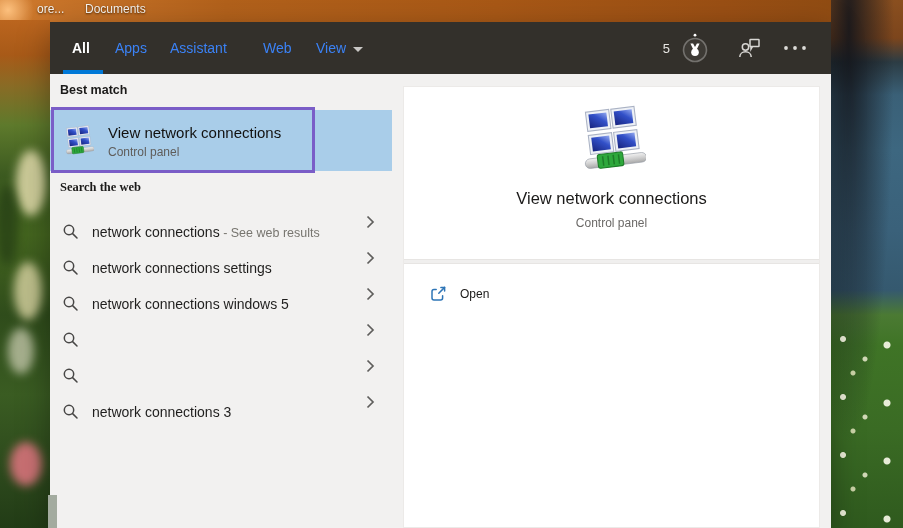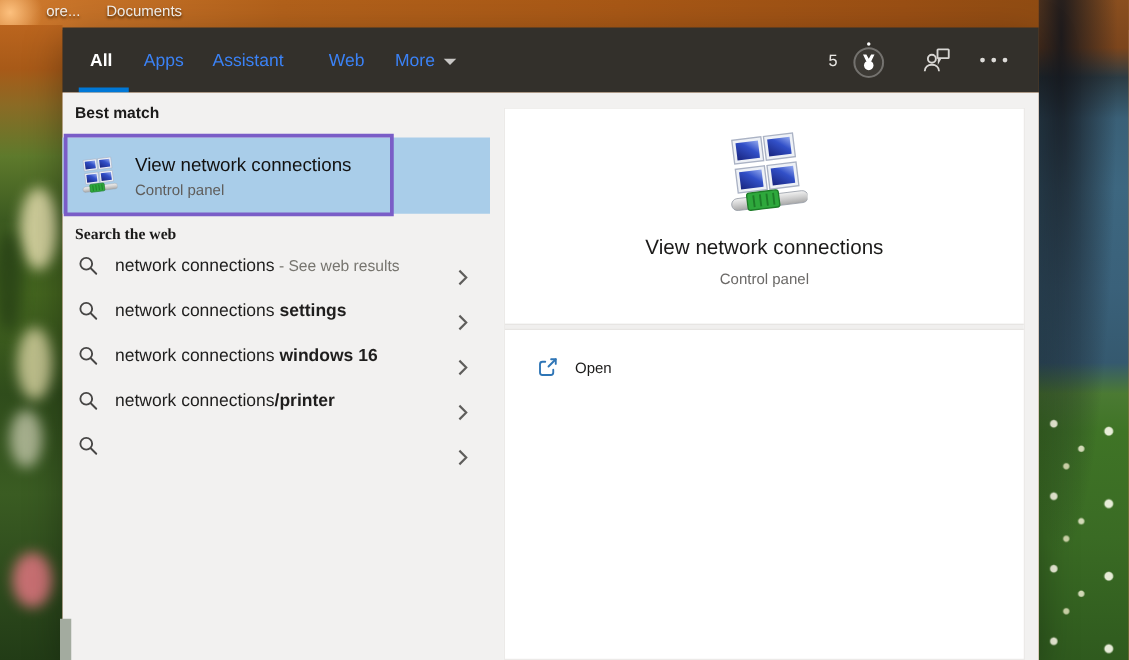--- a/index.html
+++ b/index.html
@@ -57,24 +57,24 @@
 
   .bm-row { position:absolute; left:0; top:36px; width:342px; height:61px; background:#a9cde9;
     display:flex; align-items:center; padding-left:13px; }
   .bm-border { position:absolute; left:1px; top:33px; width:264px; height:66px;
     border:3px solid #7a5dc7; z-index:3; pointer-events:none; }
   .bm-icon { width:31px; height:31px; margin-right:14px; flex:0 0 auto; }
   .bm-text .title { font-size:15px; color:#121110; line-height:19px; }
   .bm-text .subtitle { font-size:12px; color:#5f5d5b; margin-top:3px; }
 
   .web-list { position:absolute; left:0; top:130px; width:342px; }
-  .web-row { position:relative; width:342px; height:36px; display:flex; align-items:flex-start; padding-left:12px; }
+  .web-row { position:relative; width:342px; height:36px; display:flex; align-items:flex-end; padding-left:12px; }
   .web-row .mag { width:17px; height:17px; margin-right:13px; flex:0 0 auto; }
   .web-row .txt { font-size:14px; color:#1f1e1d; white-space:pre; }
-  .web-row .txt b { font-weight:700; }
+  .web-row .txt b { font-weight:400; }
   .web-row .ann { font-size:12.5px; color:#77756f; }
   .web-row .ann:not(:empty)::before { content:" "; }
   .chev { position:absolute; right:17px; top:11px; width:9px; height:14px; }
 
   
   .card { position:absolute; left:353px; top:12px; width:417px; height:442px; background:#ffffff;
     border:1px solid #eceae8; }
   .card-icon { position:absolute; left:50%; top:18px; transform:translateX(-50%); width:68px; height:68px; }
   .card-title { position:absolute; left:0; top:102px; width:100%; text-align:center;
     font-size:16.5px; color:#1b1a19; }
@@ -103,21 +103,21 @@
 <span class="bg-label l1" data-interactable="true">ore...</span>
 <span class="bg-label l2" data-interactable="true">Documents</span>
 
 <div class="window" data-interactable="false">
 
   <div class="header" data-interactable="false">
     <div class="tab t0 active" data-interactable="true">All</div>
     <div class="tab t1" data-interactable="true">Apps</div>
     <div class="tab t2" data-interactable="true">Assistant</div>
     <div class="tab t3" data-interactable="true">Web</div>
-    <div class="tab t4" data-interactable="true"><span data-interactable="false">More</span><span class="caret" data-interactable="false"></span></div>
+    <div class="tab t4" data-interactable="true"><span data-interactable="false">View</span><span class="caret" data-interactable="false"></span></div>
     <div class="underline" data-interactable="false"></div>
 
     <div class="header-right">
       <span class="hdr-count" data-interactable="false">5</span>
       <span class="hdr-btn medal-wrap" data-interactable="true">
         <svg width="28" height="30" viewBox="0 0 28 30" fill="none">
           <circle cx="14" cy="2.2" r="1.4" fill="#ffffff"></circle>
           <circle cx="14" cy="17" r="11.5" stroke="rgba(255,255,255,0.30)" stroke-width="1.6" fill="rgba(255,255,255,0.05)"></circle>
           <polygon points="9.4,10.5 12,16 16,16 18.6,10.5 15.9,10.5 14,14 12.1,10.5" fill="#ffffff"></polygon>
           <circle cx="14" cy="19.3" r="3.8" fill="#ffffff"></circle>
@@ -209,48 +209,57 @@
         <svg class="chev" data-interactable="true" viewBox="0 0 9 14" fill="none" stroke="#5f5e5c" stroke-width="1.7">
             <path d="M1.5 1.5 L7 7 L1.5 12.5"></path>
           </svg>
       </div>
 
       <div class="web-row" data-interactable="true">
         <svg class="mag" data-interactable="false" viewBox="0 0 17 17" fill="none" stroke="#474645" stroke-width="1.5" stroke-linecap="round">
             <circle cx="7" cy="7" r="4.7"></circle>
             <line x1="10.6" y1="10.6" x2="15" y2="15"></line>
           </svg>
-        <span class="txt"><span data-interactable="false">network connections</span><b data-interactable="false"> windows 16</b><span class="ann" data-interactable="false"></span></span>
-        <svg class="chev" data-interactable="true" viewBox="0 0 9 14" fill="none" stroke="#5f5e5c" stroke-width="1.7">
-            <path d="M1.5 1.5 L7 7 L1.5 12.5"></path>
-          </svg>
-      </div>
-
-      <div class="web-row" data-interactable="true">
-        <svg class="mag" data-interactable="false" viewBox="0 0 17 17" fill="none" stroke="#474645" stroke-width="1.5" stroke-linecap="round">
-            <circle cx="7" cy="7" r="4.7"></circle>
-            <line x1="10.6" y1="10.6" x2="15" y2="15"></line>
-          </svg>
-        <span class="txt"><span data-interactable="false">network connections</span><b data-interactable="false">/printer</b><span class="ann" data-interactable="false"></span></span>
-        <svg class="chev" data-interactable="true" viewBox="0 0 9 14" fill="none" stroke="#5f5e5c" stroke-width="1.7">
-            <path d="M1.5 1.5 L7 7 L1.5 12.5"></path>
-          </svg>
-      </div>
-
-
-      <div class="web-row" data-interactable="true">
-        <svg class="mag" data-interactable="false" viewBox="0 0 17 17" fill="none" stroke="#474645" stroke-width="1.5" stroke-linecap="round">
-            <circle cx="7" cy="7" r="4.7"></circle>
-            <line x1="10.6" y1="10.6" x2="15" y2="15"></line>
-          </svg>
-        <svg class="chev" data-interactable="true" viewBox="0 0 9 14" fill="none" stroke="#5f5e5c" stroke-width="1.7">
-            <path d="M1.5 1.5 L7 7 L1.5 12.5"></path>
-          </svg>
-      </div>
-
+        <span class="txt"><span data-interactable="false">network connections</span><b data-interactable="false"> windows 5</b><span class="ann" data-interactable="false"></span></span>
+        <svg class="chev" data-interactable="true" viewBox="0 0 9 14" fill="none" stroke="#5f5e5c" stroke-width="1.7">
+            <path d="M1.5 1.5 L7 7 L1.5 12.5"></path>
+          </svg>
+      </div>
+
+      <div class="web-row" data-interactable="true">
+        <svg class="mag" data-interactable="false" viewBox="0 0 17 17" fill="none" stroke="#474645" stroke-width="1.5" stroke-linecap="round">
+            <circle cx="7" cy="7" r="4.7"></circle>
+            <line x1="10.6" y1="10.6" x2="15" y2="15"></line>
+          </svg>
+        <svg class="chev" data-interactable="true" viewBox="0 0 9 14" fill="none" stroke="#5f5e5c" stroke-width="1.7">
+            <path d="M1.5 1.5 L7 7 L1.5 12.5"></path>
+          </svg>
+      </div>
+
+
+      <div class="web-row" data-interactable="true">
+        <svg class="mag" data-interactable="false" viewBox="0 0 17 17" fill="none" stroke="#474645" stroke-width="1.5" stroke-linecap="round">
+            <circle cx="7" cy="7" r="4.7"></circle>
+            <line x1="10.6" y1="10.6" x2="15" y2="15"></line>
+          </svg>
+        <svg class="chev" data-interactable="true" viewBox="0 0 9 14" fill="none" stroke="#5f5e5c" stroke-width="1.7">
+            <path d="M1.5 1.5 L7 7 L1.5 12.5"></path>
+          </svg>
+      </div>
+
+      <div class="web-row" data-interactable="true">
+        <svg class="mag" data-interactable="false" viewBox="0 0 17 17" fill="none" stroke="#474645" stroke-width="1.5" stroke-linecap="round">
+            <circle cx="7" cy="7" r="4.7"></circle>
+            <line x1="10.6" y1="10.6" x2="15" y2="15"></line>
+          </svg>
+        <span class="txt"><span data-interactable="false">network connections</span><b data-interactable="false"> 3</b><span class="ann" data-interactable="false"></span></span>
+        <svg class="chev" data-interactable="true" viewBox="0 0 9 14" fill="none" stroke="#5f5e5c" stroke-width="1.7">
+            <path d="M1.5 1.5 L7 7 L1.5 12.5"></path>
+          </svg>
+      </div>
 
     </div>
 
     <div class="card" data-interactable="false">
       <svg class="card-icon" data-interactable="false" viewBox="0 0 64 64">
         <defs>
           <linearGradient id="scrB" x1="0" y1="1" x2="1" y2="0">
             <stop offset="0" stop-color="#18247e"></stop>
               <stop offset="0.6" stop-color="#3250c8"></stop>
               <stop offset="1" stop-color="#93a9ef"></stop>

